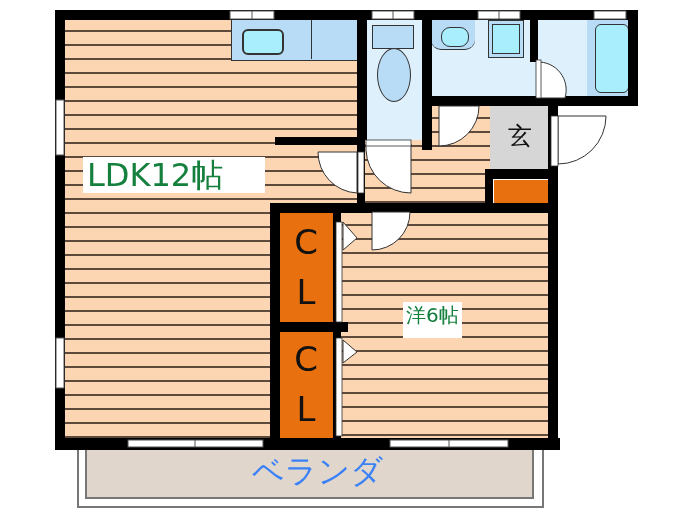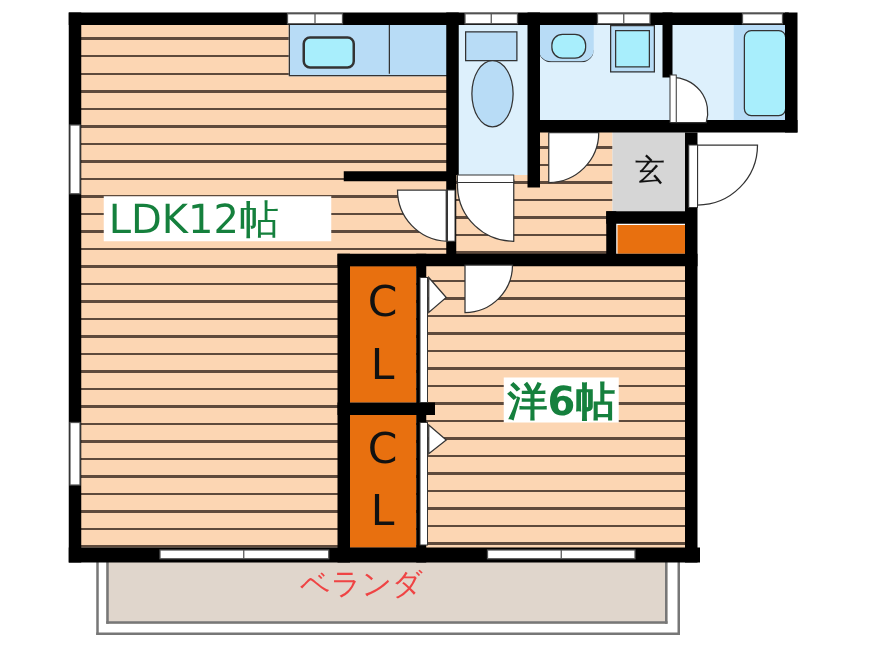--- a/index.html
+++ b/index.html
@@ -8,21 +8,21 @@
   .floor{background-color:#fcd6b3;background-image:repeating-linear-gradient(to bottom, transparent 0px, transparent 12px, #5e4a3c 12px, #5e4a3c 14px);}
   .room-label{position:absolute;background:#fff;color:#15803d;white-space:nowrap;line-height:1;}
   .cl{position:absolute;background:#e8700f;display:flex;flex-direction:column;align-items:center;justify-content:center;color:#111;font-size:34px;line-height:1.45;}
   svg{position:absolute;left:0;top:0;}
 </style>
 </head>
 <body>
 
 <div class="abs" style="left:77px;top:443px;width:463px;height:63px;border:2px solid #777;border-top:none;background:#fff;"></div>
 <div class="abs" style="left:85px;top:443px;width:445px;height:54px;background:#e0d6cc;border:2px solid #777;border-top:none;"></div>
-<div class="abs" style="left:240px;top:455px;font-size:24px;color:#ef4444;line-height:1;">ベランダ</div>
+<div class="abs" style="left:252px;top:455px;font-size:32px;color:#3b82f6;line-height:1;">ベランダ</div>
 
 <div class="abs floor" style="left:64px;top:18px;width:300px;height:420px;"></div>
 <div class="abs floor" style="left:360px;top:105px;width:130px;height:100px;"></div>
 
 <div class="abs floor" style="left:340px;top:212px;width:210px;height:230px;"></div>
 
 <div class="abs" style="left:231px;top:19px;width:127px;height:40px;background:#b8dcf6;border:1px solid #333;"></div>
 <div class="abs" style="left:311px;top:19px;width:1px;height:40px;background:#333;"></div>
 <div class="abs" style="left:242px;top:29px;width:38px;height:22px;background:#a8eefc;border:2px solid #333;border-radius:6px;"></div>
 
@@ -135,13 +135,13 @@
     <rect x="336" y="338" width="6" height="98"></rect>
   </g>
 
   <g fill="#fff" stroke="#333" stroke-width="1">
     <path d="M343 222 L357 238 L343 250 Z"></path>
     <path d="M343 340 L357 352 L343 363 Z"></path>
   </g>
 </svg>
 
 <div class="room-label" style="left:83px;top:157px;width:182px;height:36px;font-size:32px;padding:2px 0 0 4px;box-sizing:border-box;">LDK12帖</div>
-<div class="room-label" style="left:403px;top:302px;height:36px;font-size:32px;padding:3px 3px;box-sizing:border-box;font-weight:bold;">洋6帖</div>
+<div class="room-label" style="left:403px;top:302px;height:36px;font-size:20px;padding:3px 3px;box-sizing:border-box;">洋6帖</div>
 
 </body></html>

